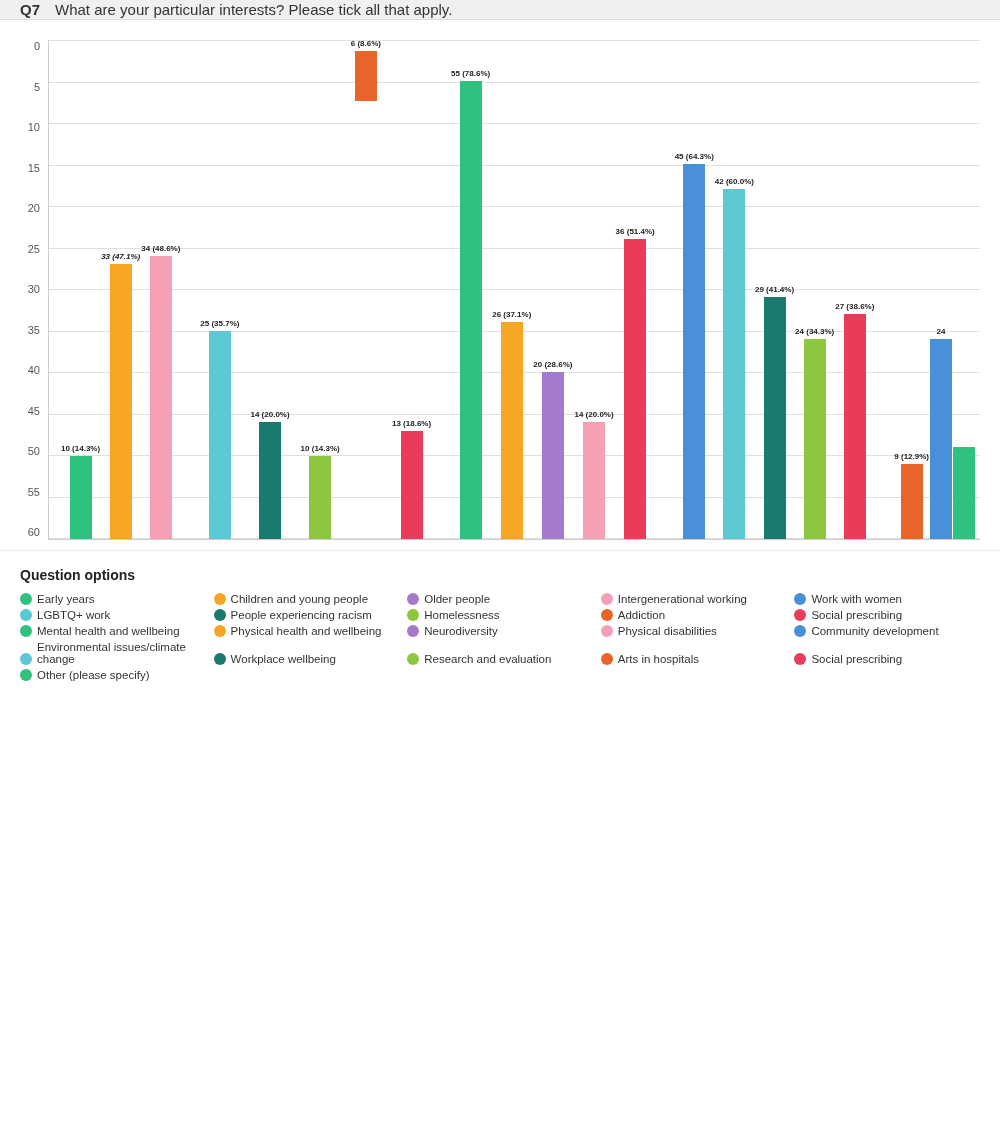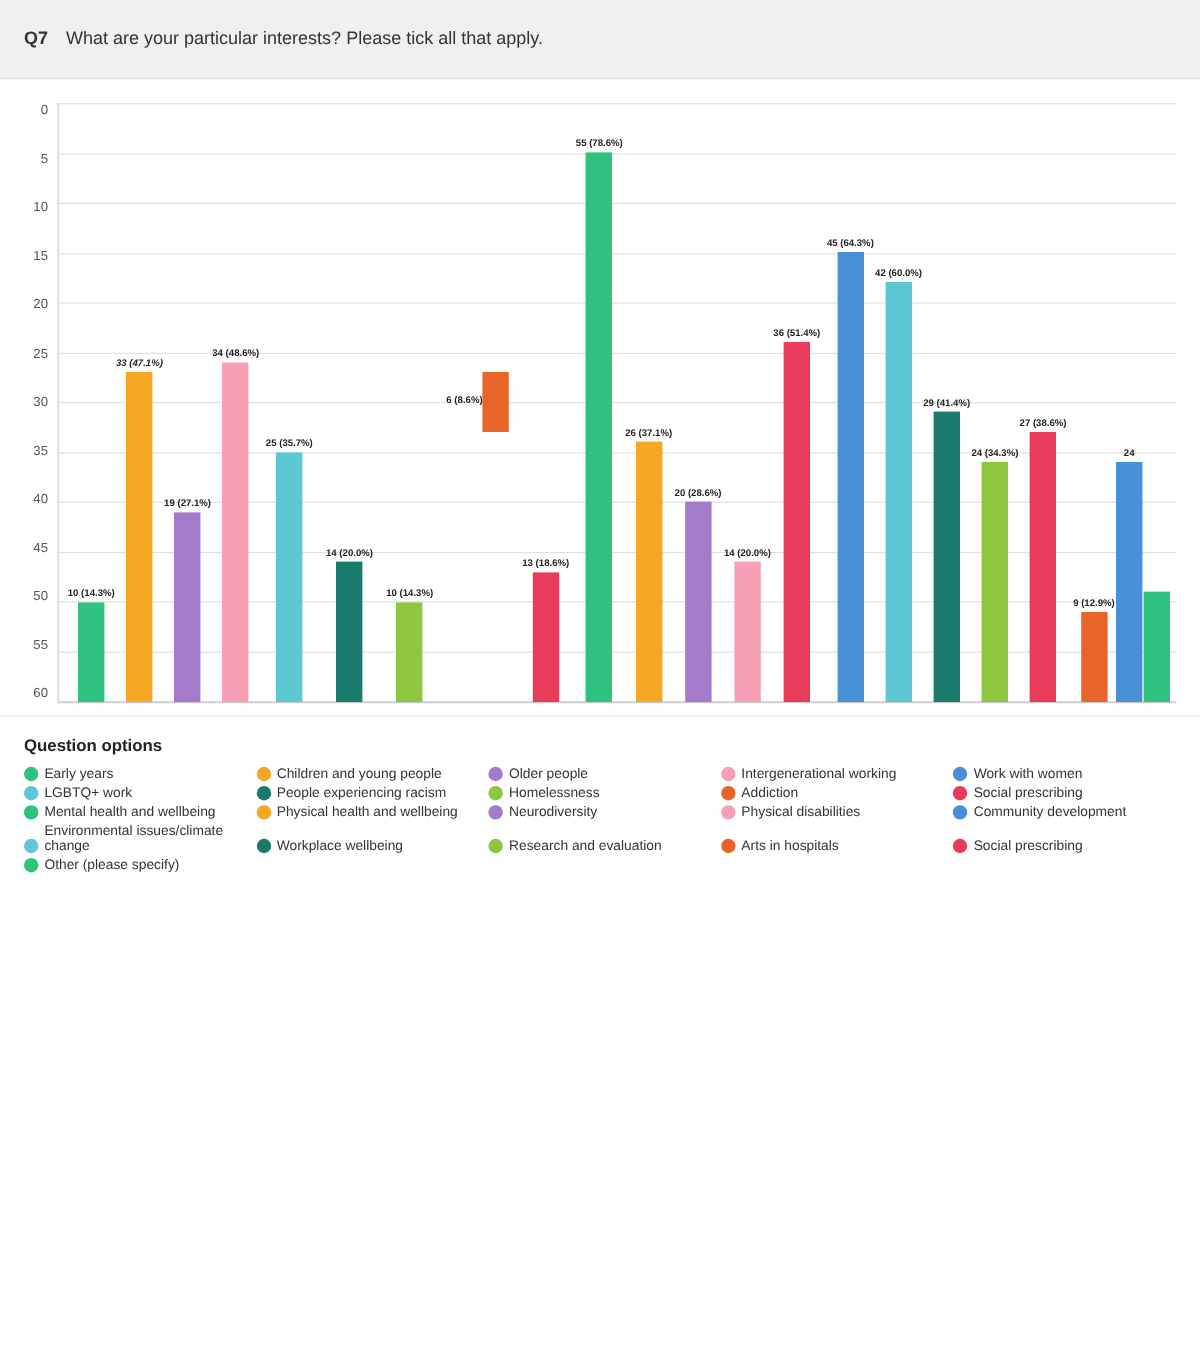--- a/index.html
+++ b/index.html
@@ -4,21 +4,21 @@
   <style>
     * { box-sizing: border-box; margin: 0; padding: 0; }
     body { font-family: Arial, sans-serif; background: #fff; width: 1000px; }
 
     .page-container { width: 1000px; background: #fff; padding: 0; }
 
     .question-header {
       background: #f0f0f0;
       display: flex;
       align-items: center;
-      padding: 24px 20px;
+      padding: 1px 20px;
       border-bottom: 1px solid #ddd;
       margin-bottom: 10px;
     }
     .question-number {
       font-weight: bold;
       font-size: 15px;
       color: #333;
       margin-right: 15px;
     }
     .question-text {
@@ -162,43 +162,39 @@
             <div style="display: flex; align-items: flex-end; gap: 1px;">
               <div style="display: flex; flex-direction: column; align-items: center; justify-content: flex-end; height: 500px;">
                 <div style="font-size: 8px; color: rgb(34, 34, 34); text-align: center; margin-bottom: 2px; white-space: nowrap; font-weight: bold; line-height: 1.2;">10 (14.3%)</div>
                 <div style="width: 22px; height: 83px; background-color: rgb(46, 194, 126);"></div>
               </div>
               <div style="display: flex; flex-direction: column; align-items: center; justify-content: flex-end; height: 500px; font-style: italic;">
                 <div style="font-size: 8px; color: rgb(34, 34, 34); text-align: center; margin-bottom: 2px; white-space: nowrap; font-weight: bold; line-height: 1.2;">33 (47.1%)</div>
                 <div style="width: 22px; height: 275px; background-color: rgb(245, 166, 35);"></div>
               </div>
               <div style="display: flex; flex-direction: column; align-items: center; justify-content: flex-end; height: 500px;">
-                <div style="font-size: 8px; color: rgb(34, 34, 34); text-align: center; margin-bottom: 2px; white-space: nowrap; font-weight: bold; line-height: 1.2;">19 (27.1%)</div>
-                <div style="width: 22px; height: 158px; background-color: rgb(163, 123, 202);"></div>
-              </div>
-              <div style="display: flex; flex-direction: column; align-items: center; justify-content: flex-end; height: 500px;">
                 <div style="font-size: 8px; color: rgb(34, 34, 34); text-align: center; margin-bottom: 2px; white-space: nowrap; font-weight: bold; line-height: 1.2;">34 (48.6%)</div>
                 <div style="width: 22px; height: 283px; background-color: rgb(245, 160, 181);"></div>
               </div>
             </div>
             <div style="width: 16px;"></div>
             <div style="display: flex; align-items: flex-end; gap: 11px;">
               <div style="display: flex; flex-direction: column; align-items: center; justify-content: flex-end; height: 500px;">
                 <div style="font-size: 8px; color: rgb(34, 34, 34); text-align: center; margin-bottom: 2px; white-space: nowrap; font-weight: bold; line-height: 1.2;">25 (35.7%)</div>
                 <div style="width: 22px; height: 208px; background-color: rgb(91, 200, 212);"></div>
               </div>
               <div style="display: flex; flex-direction: column; align-items: center; justify-content: flex-end; height: 500px;">
                 <div style="font-size: 8px; color: rgb(34, 34, 34); text-align: center; margin-bottom: 2px; white-space: nowrap; font-weight: bold; line-height: 1.2;">14 (20.0%)</div>
                 <div style="width: 22px; height: 117px; background-color: rgb(26, 122, 110);"></div>
               </div>
               <div style="display: flex; flex-direction: column; align-items: center; justify-content: flex-end; height: 500px;">
                 <div style="font-size: 8px; color: rgb(34, 34, 34); text-align: center; margin-bottom: 2px; white-space: nowrap; font-weight: bold; line-height: 1.2;">10 (14.3%)</div>
                 <div style="width: 22px; height: 83px; background-color: rgb(141, 198, 63);"></div>
               </div>
-              <div style="display: flex; flex-direction: row; align-items: center; justify-content: flex-start; height: 500px;">
+              <div style="display: flex; flex-direction: column; align-items: center; justify-content: flex-start; height: 500px;">
                 <div style="font-size: 8px; color: rgb(34, 34, 34); text-align: center; margin-bottom: 2px; white-space: nowrap; font-weight: bold; line-height: 1.2;">6 (8.6%)</div>
                 <div style="width: 22px; height: 50px; background-color: rgb(232, 100, 40);"></div>
               </div>
               <div style="display: flex; flex-direction: column; align-items: center; justify-content: flex-end; height: 500px;">
                 <div style="font-size: 8px; color: rgb(34, 34, 34); text-align: center; margin-bottom: 2px; white-space: nowrap; font-weight: bold; line-height: 1.2;">13 (18.6%)</div>
                 <div style="width: 22px; height: 108px; background-color: rgb(232, 60, 90);"></div>
               </div>
             </div>
             <div style="width: 16px;"></div>
             <div style="display: flex; align-items: flex-end; gap: 2px;">

